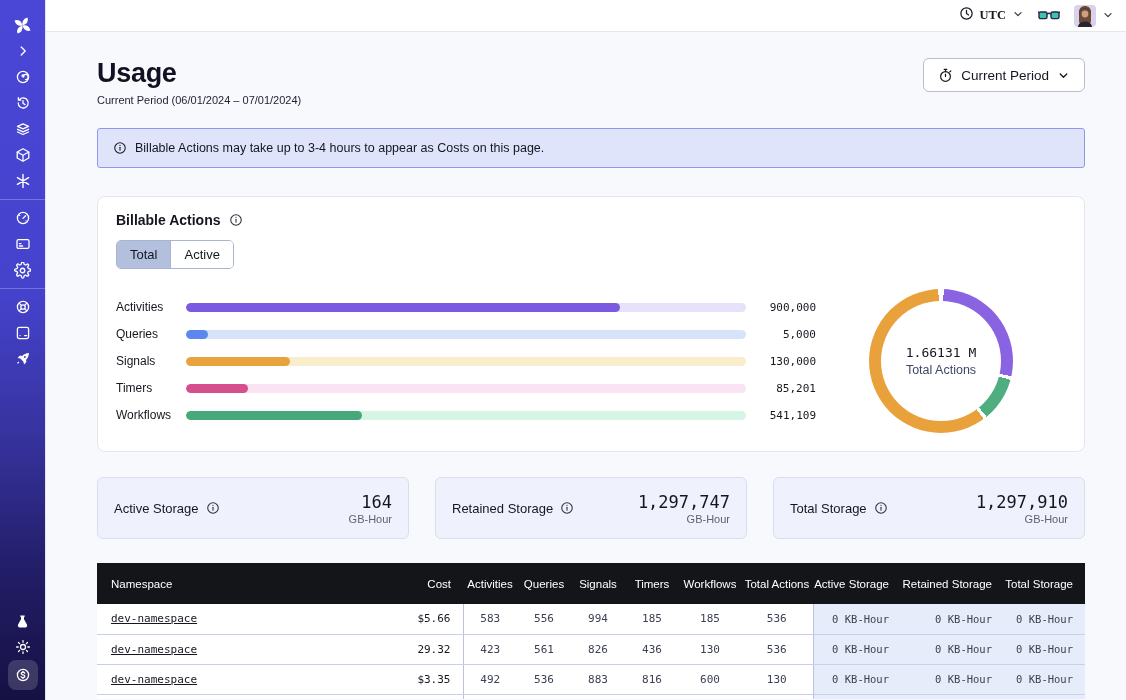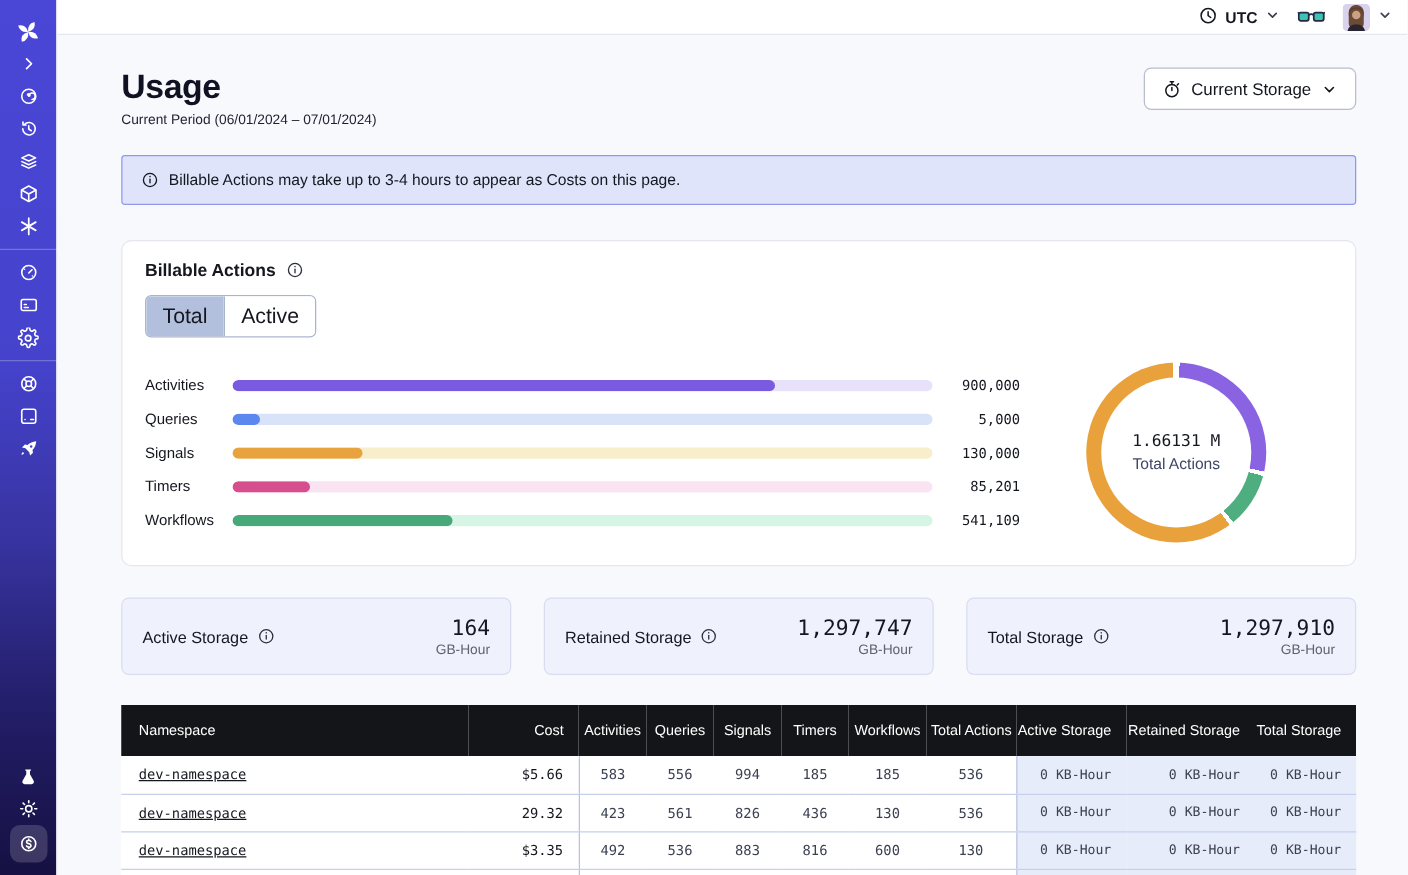--- a/index.html
+++ b/index.html
@@ -17,21 +17,21 @@
   .side-icon { width:30px; height:26px; display:flex; align-items:center; justify-content:center; cursor:pointer; }
   .side-icon svg { display:block; }
   .side-divider { width:46px; height:1px; background:rgba(255,255,255,.25); margin:5px 0; }
   .side-spacer { flex:1; }
   .active-pill { background:rgba(255,255,255,.16); border-radius:8px; width:30px; height:30px; }
 
   
   .main { flex:1; display:flex; flex-direction:column; background:#f8f9fc; }
   .topbar {
     height:32px; background:#ffffff; border-bottom:1px solid #e6e7ee;
-    display:flex; align-items:center; justify-content:flex-end; gap:14px; padding-right:12px;
+    display:flex; align-items:center; justify-content:flex-end; gap:14px; padding-right:12px;font-family:Liberation Serif, serif;
   }
   .tz-group { display:flex; align-items:center; gap:6px; font-size:12.5px; font-weight:600; color:#15171f; cursor:pointer; }
   .avatar-group { display:flex; align-items:center; gap:6px; cursor:pointer; }
   .avatar { width:22px; height:22px; border-radius:4px; overflow:hidden; display:block; }
 
   .content { padding:26px 41px 0 51px; }
 
   
   .page-head { display:flex; justify-content:space-between; align-items:flex-start; }
   .page-title { font-size:27px; font-weight:600; letter-spacing:-.3px; color:#101223; }
@@ -47,21 +47,21 @@
     margin-top:22px; background:#dfe4fb; border:1px solid #8e99ee; border-radius:3px;
     padding:12px 15px; font-size:12.5px; color:#15171f; display:flex; align-items:center; gap:8px;
   }
 
   
   .card {
     margin-top:28px; background:#fff; border:1px solid #e5e6ee; border-radius:8px; padding:15px 18px 18px;
   }
   .card-title-row { display:flex; align-items:center; gap:8px; font-size:14px; font-weight:600; color:#15171f; }
   .tab-group { display:inline-flex; margin-top:12px; border:1px solid #a9b4cf; border-radius:5px; overflow:hidden; }
-  .tab { padding:6px 13px; font-size:17px; background:#fff; color:#15171f; cursor:pointer; border:none; font-family:"Liberation Sans", sans-serif; }
+  .tab { padding:6px 13px; font-size:13px; background:#fff; color:#15171f; cursor:pointer; border:none; font-family:"Liberation Sans", sans-serif; }
   .tab.selected { background:#b2c0dd; }
   .tab + .tab { border-left:1px solid #a9b4cf; }
 
   .chart-row { display:flex; align-items:center; margin-top:20px; }
   .bars { flex:1; }
   .bar-row { display:flex; align-items:center; height:14px; margin-bottom:13px; }
   .bar-row:last-child { margin-bottom:0; }
   .bar-label { width:70px; font-size:12px; color:#15171f; }
   .bar-track { flex:1; height:9px; border-radius:5px; overflow:hidden; }
   .bar-fill { height:9px; border-radius:5px; }
@@ -265,21 +265,21 @@
         <h1 class="page-title">Usage</h1>
         <div class="page-sub">Current Period (06/01/2024 – 07/01/2024)</div>
       </div>
       <button class="period-btn">
         <span style="display:flex;">
           <svg width="15" height="15" viewBox="0 0 16 16" fill="none" stroke="#15171f" stroke-width="1.3" stroke-linecap="round">
               <circle cx="8" cy="9" r="5.2"></circle>
               <path d="M8 6.4V9M6.6 1.4h2.8M8 1.4v2.4M12.6 4.2l1-1"></path>
             </svg>
         </span>
-        <span>Current Storage</span>
+        <span>Current Period</span>
         <span style="display:flex;">
           <svg width="13" height="13" viewBox="0 0 16 16" fill="none" stroke="#15171f" stroke-width="1.6" stroke-linecap="round" stroke-linejoin="round">
               <path d="M4 6.2 8 10.2l4-4"></path>
             </svg>
         </span>
       </button>
     </div>
 
     <div class="banner">
       <span class="info-icon">

